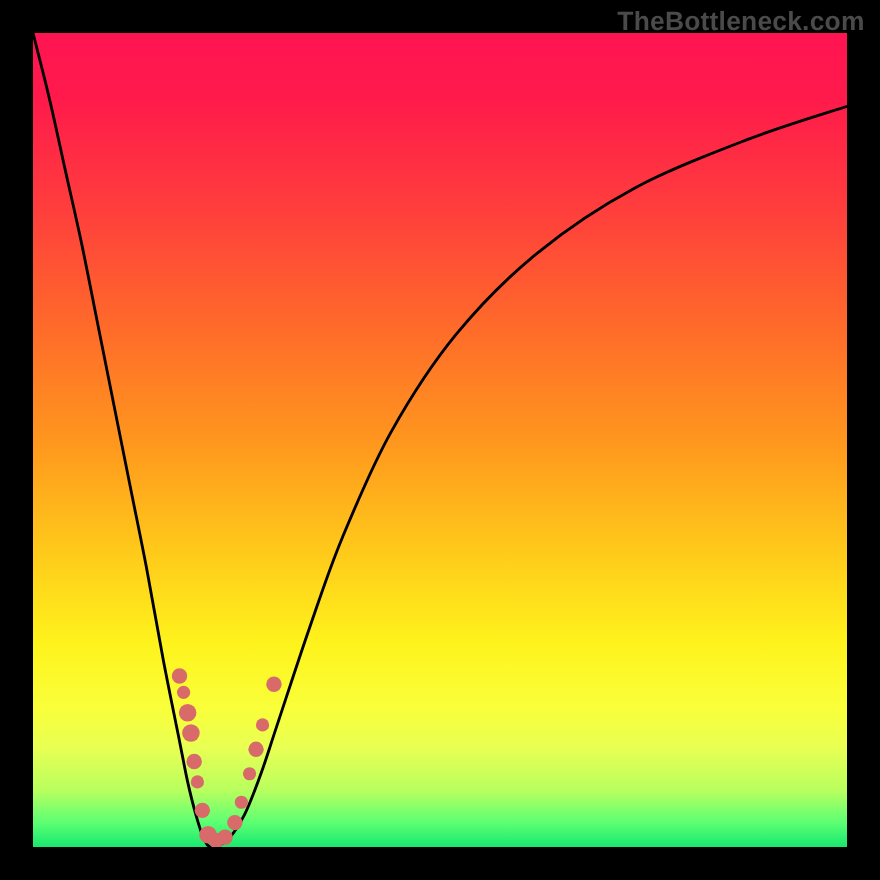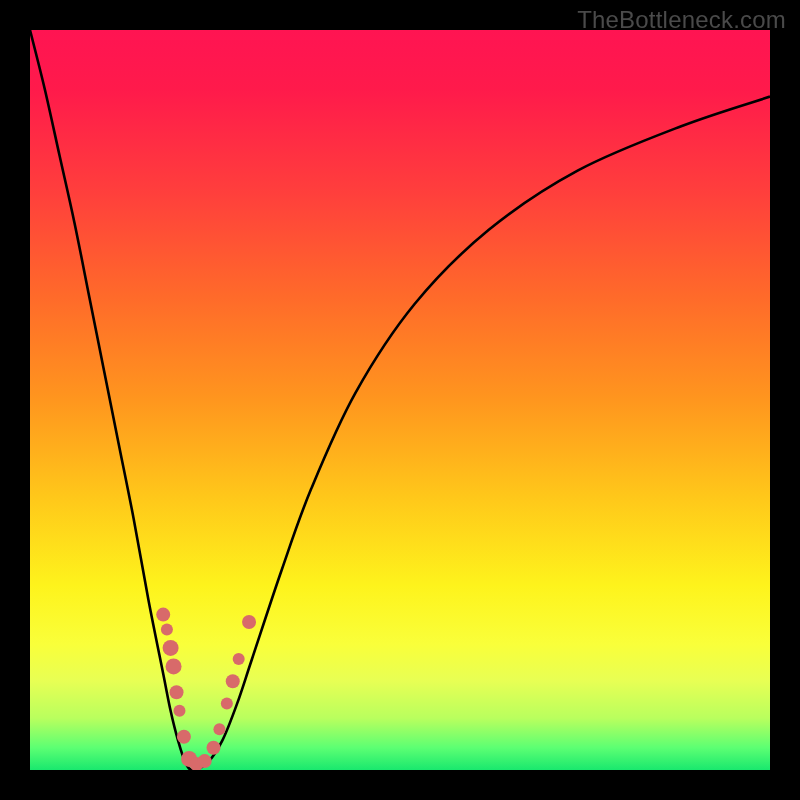--- a/index.html
+++ b/index.html
@@ -16,21 +16,21 @@
     width: 800px;
     height: 800px;
     background: #000;
   }
   .watermark {
     position: absolute;
     top: 6px;
     right: 14px;
     color: #4a4a4a;
     font-size: 24px;
-    font-weight: 400;
+    font-weight: 700;
     letter-spacing: 0.2px;
     z-index: 5;
   }
   .plot-area {
     position: absolute;
     left: 30px;
     top: 30px;
     width: 740px;
     height: 740px;
     overflow: hidden;

